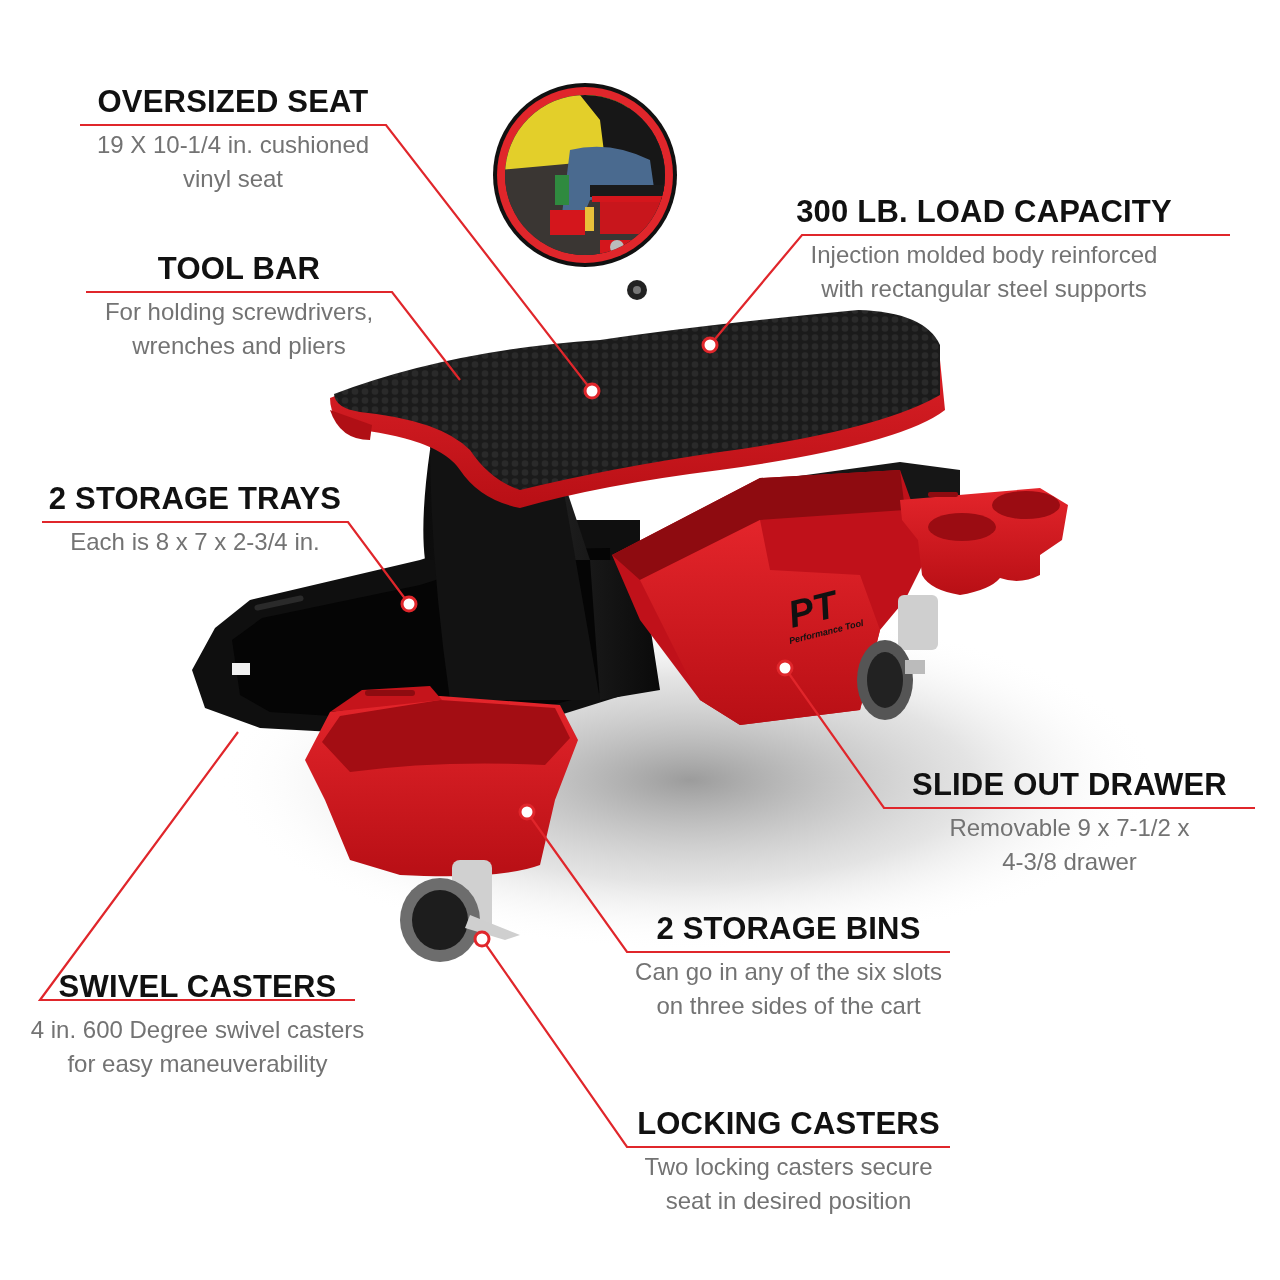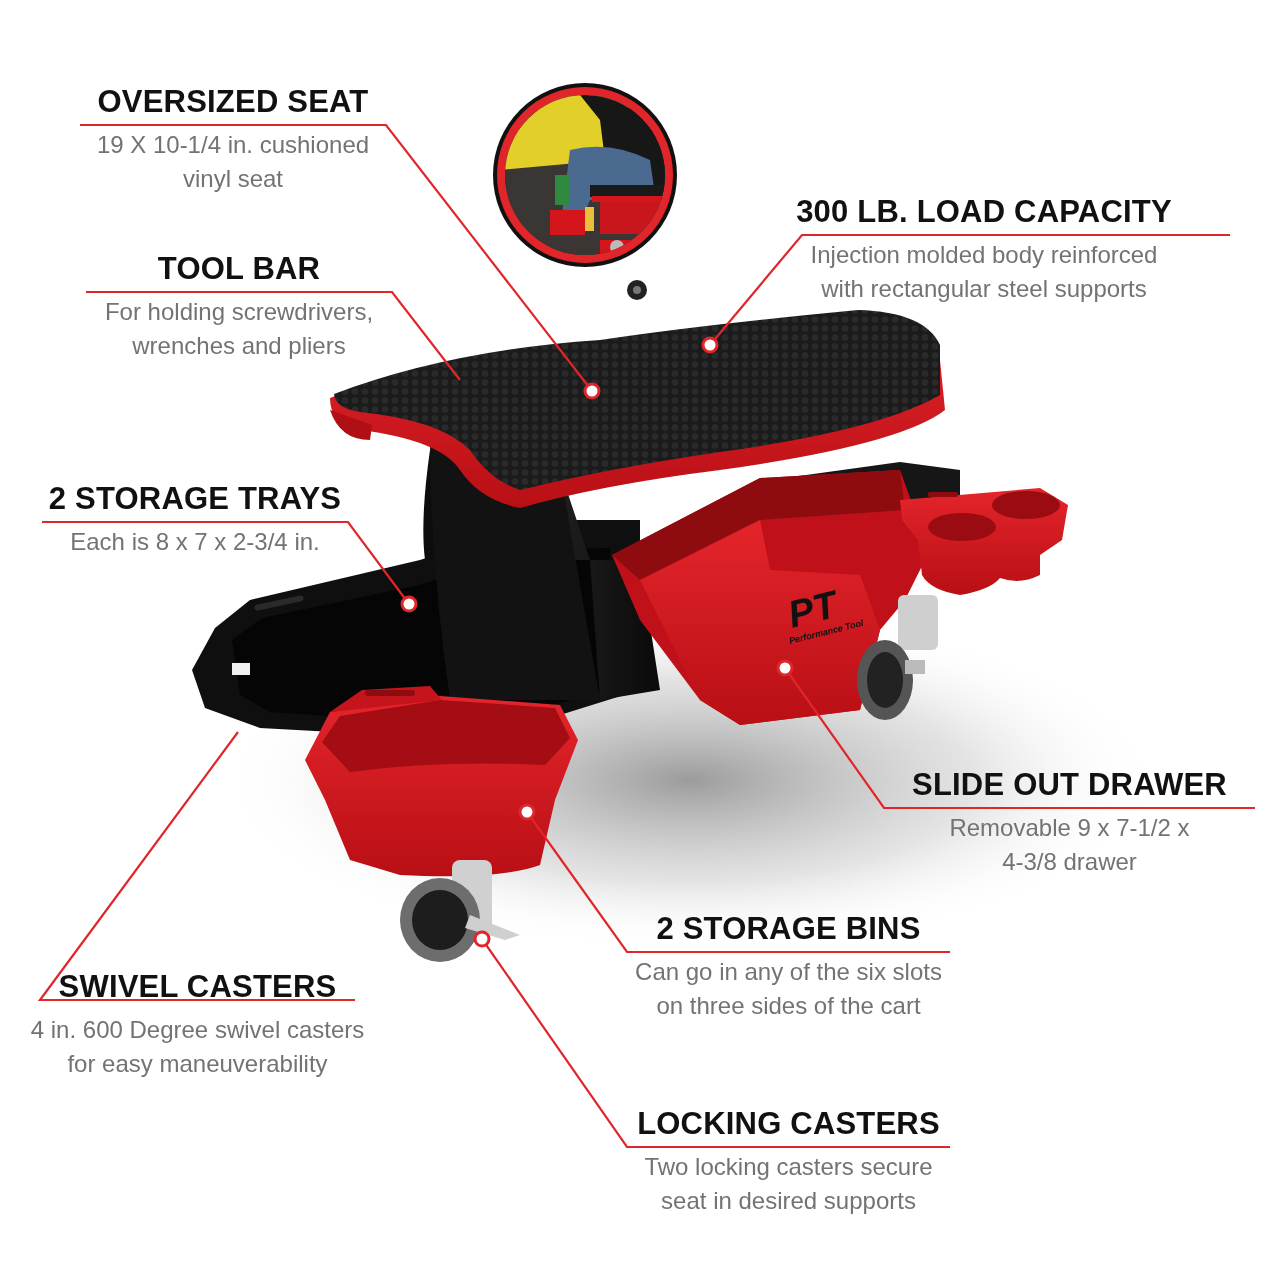--- a/index.html
+++ b/index.html
@@ -196,16 +196,16 @@
     <div class="title">SWIVEL CASTERS</div>
     <div class="rule" style="visibility:hidden"></div>
     <div class="desc">4 in. 600 Degree swivel casters</div>
     <div class="desc">for easy maneuverability</div>
   </div>
 
   <div class="callout" style="left:627px; top:1106px; width:323px;">
     <div class="title">LOCKING CASTERS</div>
     <div class="rule" style="visibility:hidden"></div>
     <div class="desc">Two locking casters secure</div>
-    <div class="desc">seat in desired supports</div>
+    <div class="desc">seat in desired position</div>
   </div>
 
 </div>
 
 </body></html>

